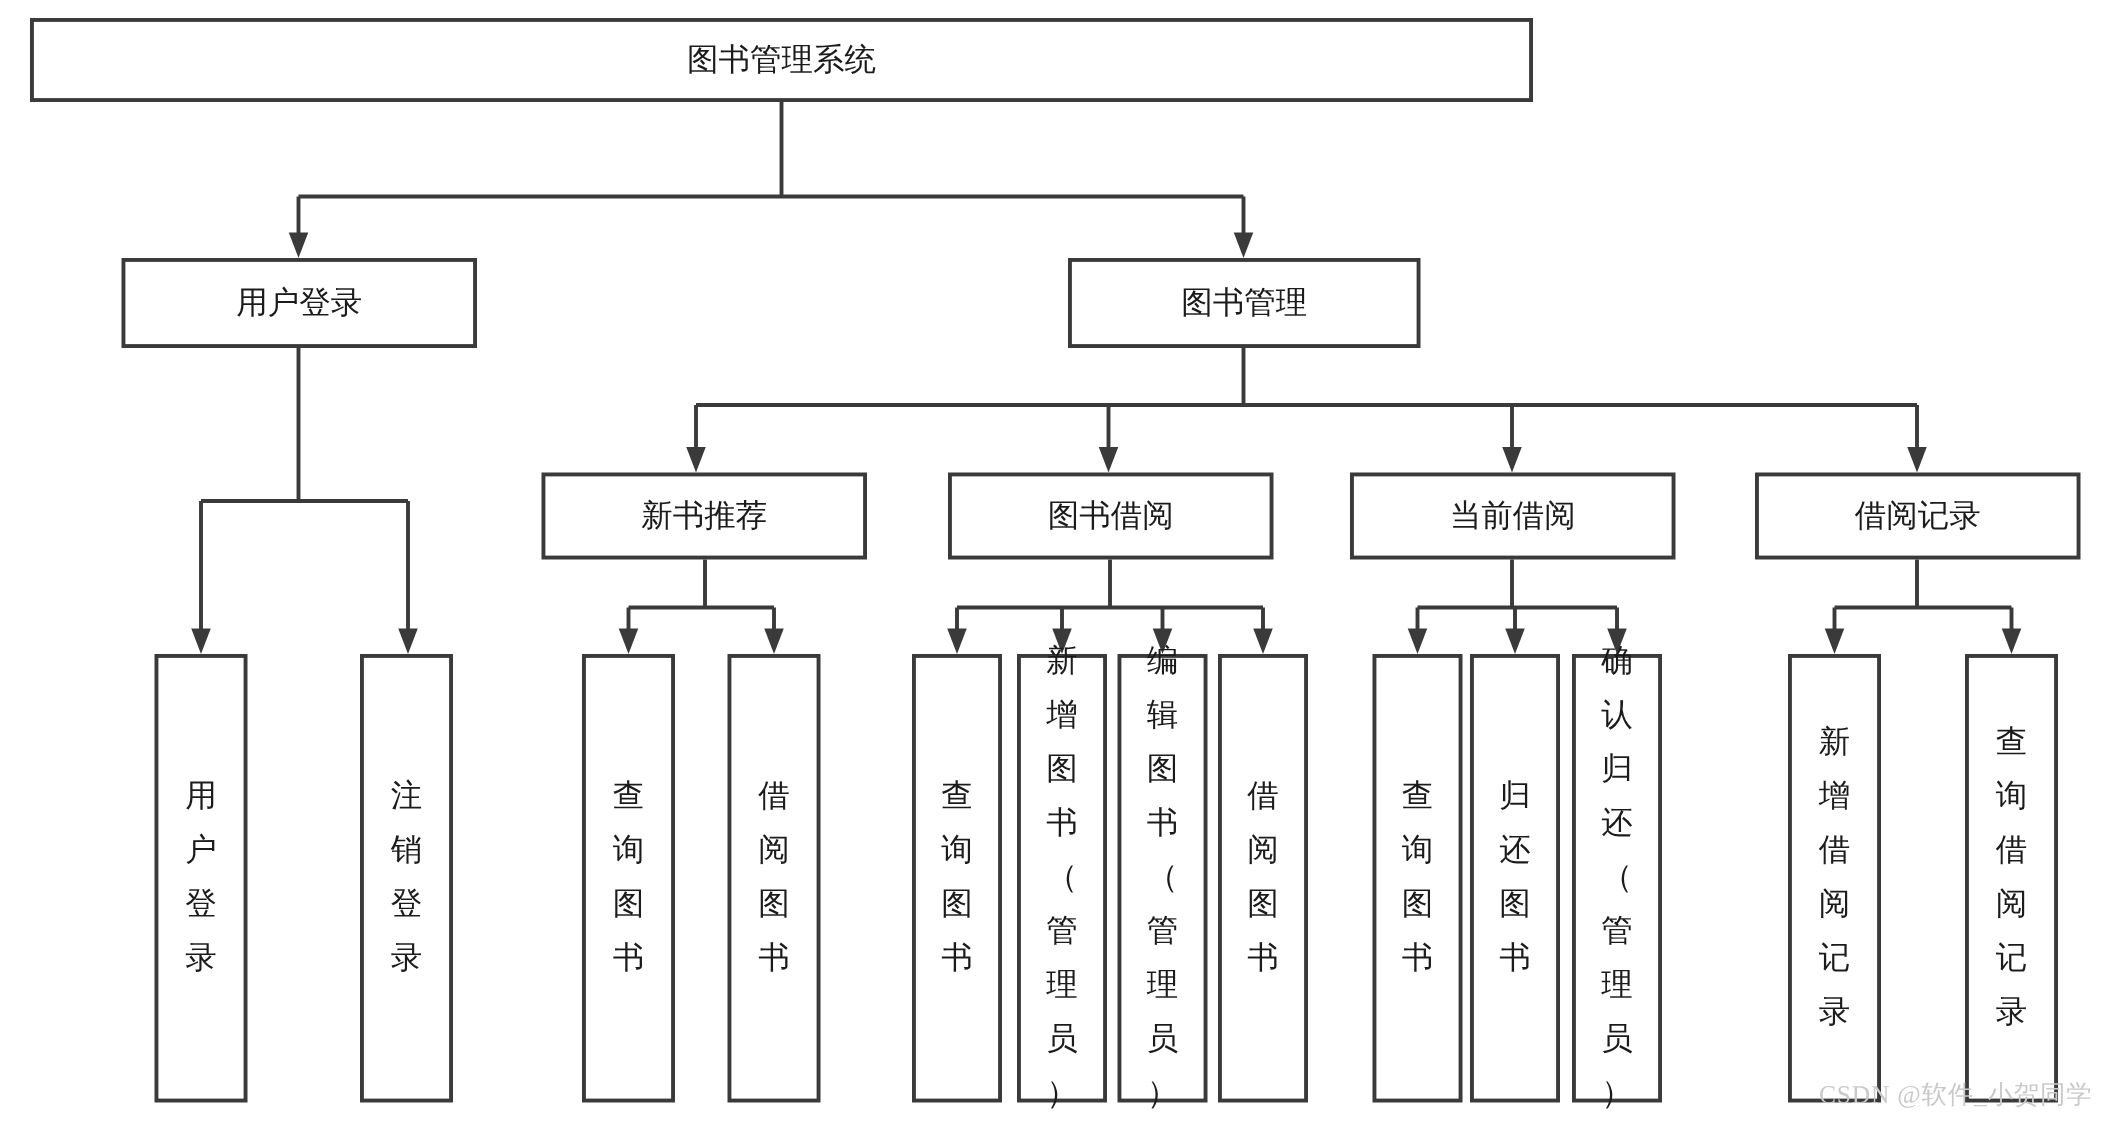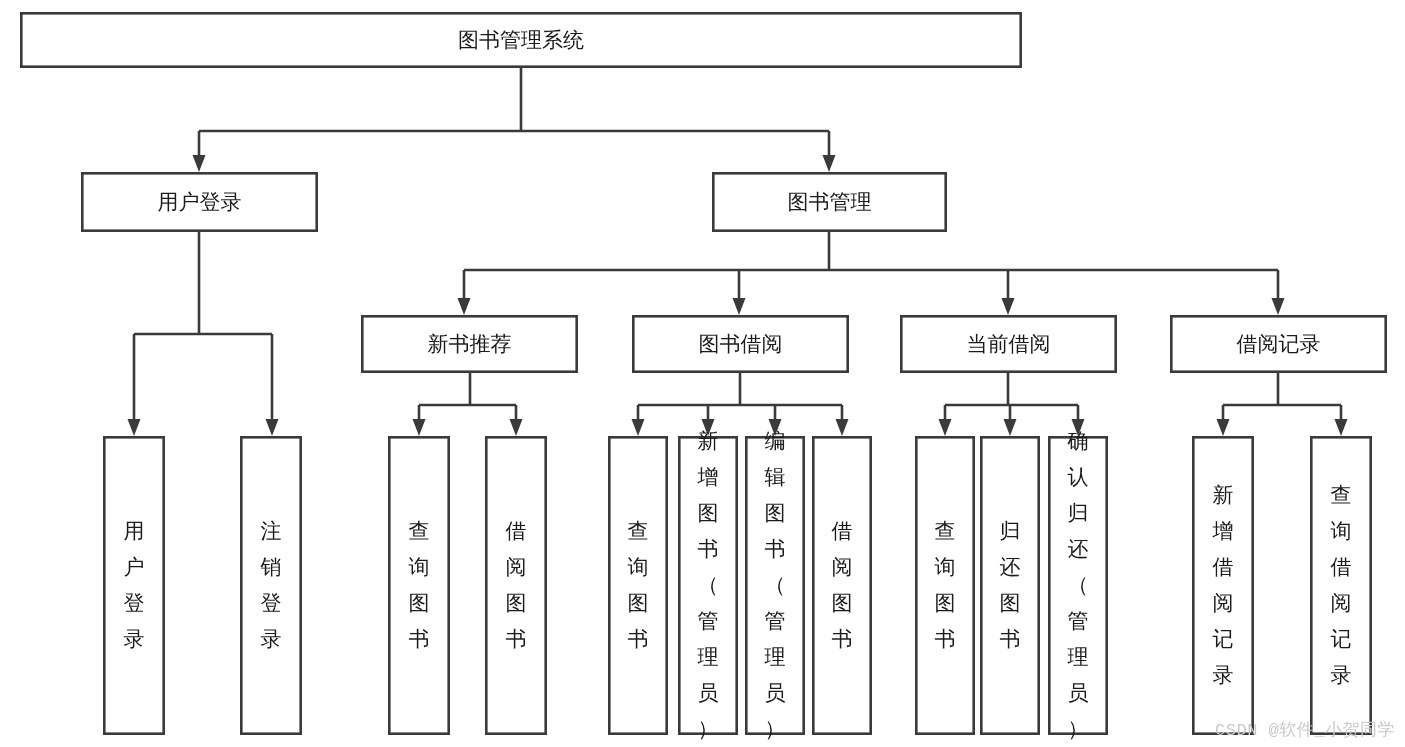--- a/index.html
+++ b/index.html
@@ -48,21 +48,21 @@
   .link-arrow {
     fill: #3a3a3a;
     stroke: none;
   }
   .watermark {
     position: absolute;
     right: 10px;
     bottom: 6px;
     color: #c9c9c9;
     font-size: 17px;
-    font-family: Liberation Mono, monospace;
+    font-family: Liberation Serif, serif;
     white-space: nowrap;
     letter-spacing: 0.5px;
     user-select: none;
   }
 </style>
 </head>
 <body>
 
 <div id="diagram-root">
   <svg id="diagram-svg" width="1405" height="747" viewBox="0 0 1405 747" xmlns="http://www.w3.org/2000/svg">

